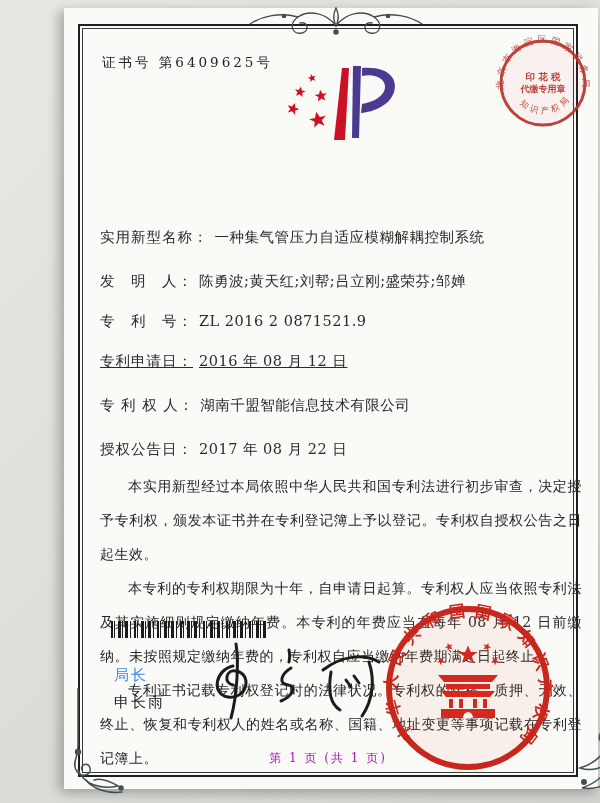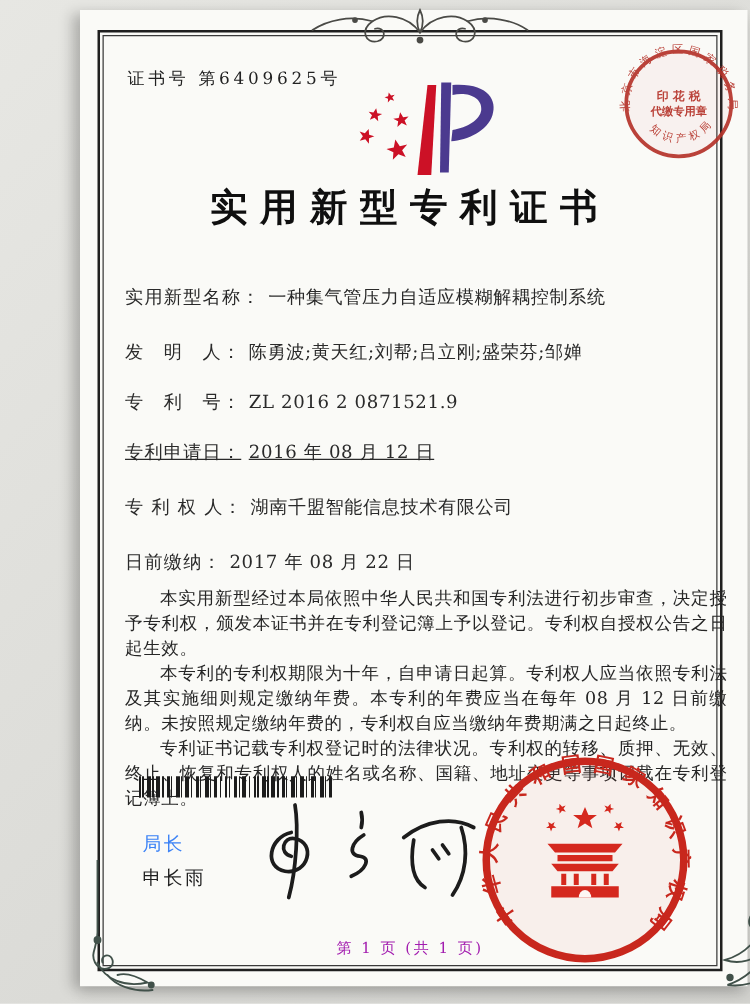--- a/index.html
+++ b/index.html
@@ -21,21 +21,21 @@
   .abs{position:absolute;}
   .cert-no{left:38px;top:46px;font-size:13.5px;letter-spacing:3px;color:#222;}
   .title{left:14px;right:20px;top:138px;text-align:center;font-size:30px;font-weight:700;
          letter-spacing:10px;color:#0f0f0f;}
   .logo{left:202px;top:56px;width:150px;height:80px;}
   .tax-stamp{left:431px;top:27px;width:96px;height:96px;opacity:.92;}
   .fields{left:36px;top:220px;right:40px;}
   .field-row{position:absolute;left:0;right:0;font-size:14.5px;white-space:nowrap;}
   .field-label{letter-spacing:1px;}
   .field-value{margin-left:6px;letter-spacing:.5px;}
-  .paras{left:36px;top:461px;width:482px;font-size:14px;line-height:20px;
+  .paras{left:36px;top:461px;width:482px;font-size:14px;line-height:34px;
          text-align:justify;color:#262626;}
   .paras p{margin:0;text-indent:2em;letter-spacing:.5px;}
   .barcode{left:47px;top:613px;width:156px;height:17px;
     background-image:repeating-linear-gradient(90deg,
       #1c1c1c 0 2px,transparent 2px 3px,
       #1c1c1c 3px 4px,transparent 4px 7px,
       #1c1c1c 7px 10px,transparent 10px 11px,
       #1c1c1c 11px 12px,transparent 12px 14px,
       #1c1c1c 14px 17px,transparent 17px 19px,
       #1c1c1c 19px 20px,transparent 20px 23px);}
@@ -120,40 +120,39 @@
       <use href="#star" transform="translate(27,45) scale(0.62) rotate(18)"></use>
       <use href="#star" transform="translate(52,56) scale(0.85) rotate(-12)"></use>
       <path d="M76,4 L83,4 L79,76 L68,76 Z"></path>
     </g>
     <g fill="#4b3a8f">
       <path d="M87,2 L95,2 L93,74 L86,74 Z"></path>
       <path d="M96,4 C124,2 132,16 128,28 C124,41 108,48 95,49 L96,40 C108,38 118,32 119,24 C120,14 108,9 96,12 Z"></path>
     </g>
   </svg>
 
-  <div class="abs title">实用新型专利证书</div>
 
   <div class="abs fields">
     <div class="field-row" style="top:0;">
       <span class="field-label">实用新型名称：</span><span class="field-value">一种集气管压力自适应模糊解耦控制系统</span>
     </div>
     <div class="field-row" style="top:44px;">
       <span class="field-label">发　明　人：</span><span class="field-value">陈勇波;黄天红;刘帮;吕立刚;盛荣芬;邹婵</span>
     </div>
     <div class="field-row" style="top:84px;">
       <span class="field-label">专　利　号：</span><span class="field-value">ZL 2016 2 0871521.9</span>
     </div>
     <div class="field-row" style="top:124px;text-decoration:underline;">
       <span class="field-label">专利申请日：</span><span class="field-value">2016 年 08 月 12 日</span>
     </div>
     <div class="field-row" style="top:168px;">
       <span class="field-label">专 利 权 人：</span><span class="field-value">湖南千盟智能信息技术有限公司</span>
     </div>
     <div class="field-row" style="top:212px;">
-      <span class="field-label">日前缴纳：</span><span class="field-value">2017 年 08 月 22 日</span>
+      <span class="field-label">授权公告日：</span><span class="field-value">2017 年 08 月 22 日</span>
     </div>
   </div>
 
   <div class="abs paras">
     <p>本实用新型经过本局依照中华人民共和国专利法进行初步审查，决定授予专利权，颁发本证书并在专利登记簿上予以登记。专利权自授权公告之日起生效。</p>
     <p>本专利的专利权期限为十年，自申请日起算。专利权人应当依照专利法及其实施细则规定缴纳年费。本专利的年费应当在每年 08 月 12 日前缴纳。未按照规定缴纳年费的，专利权自应当缴纳年费期满之日起终止。</p>
     <p>专利证书记载专利权登记时的法律状况。专利权的转移、质押、无效、终止、恢复和专利权人的姓名或名称、国籍、地址变更等事项记载在专利登记簿上。</p>
   </div>
 
   <div class="abs barcode"></div>

